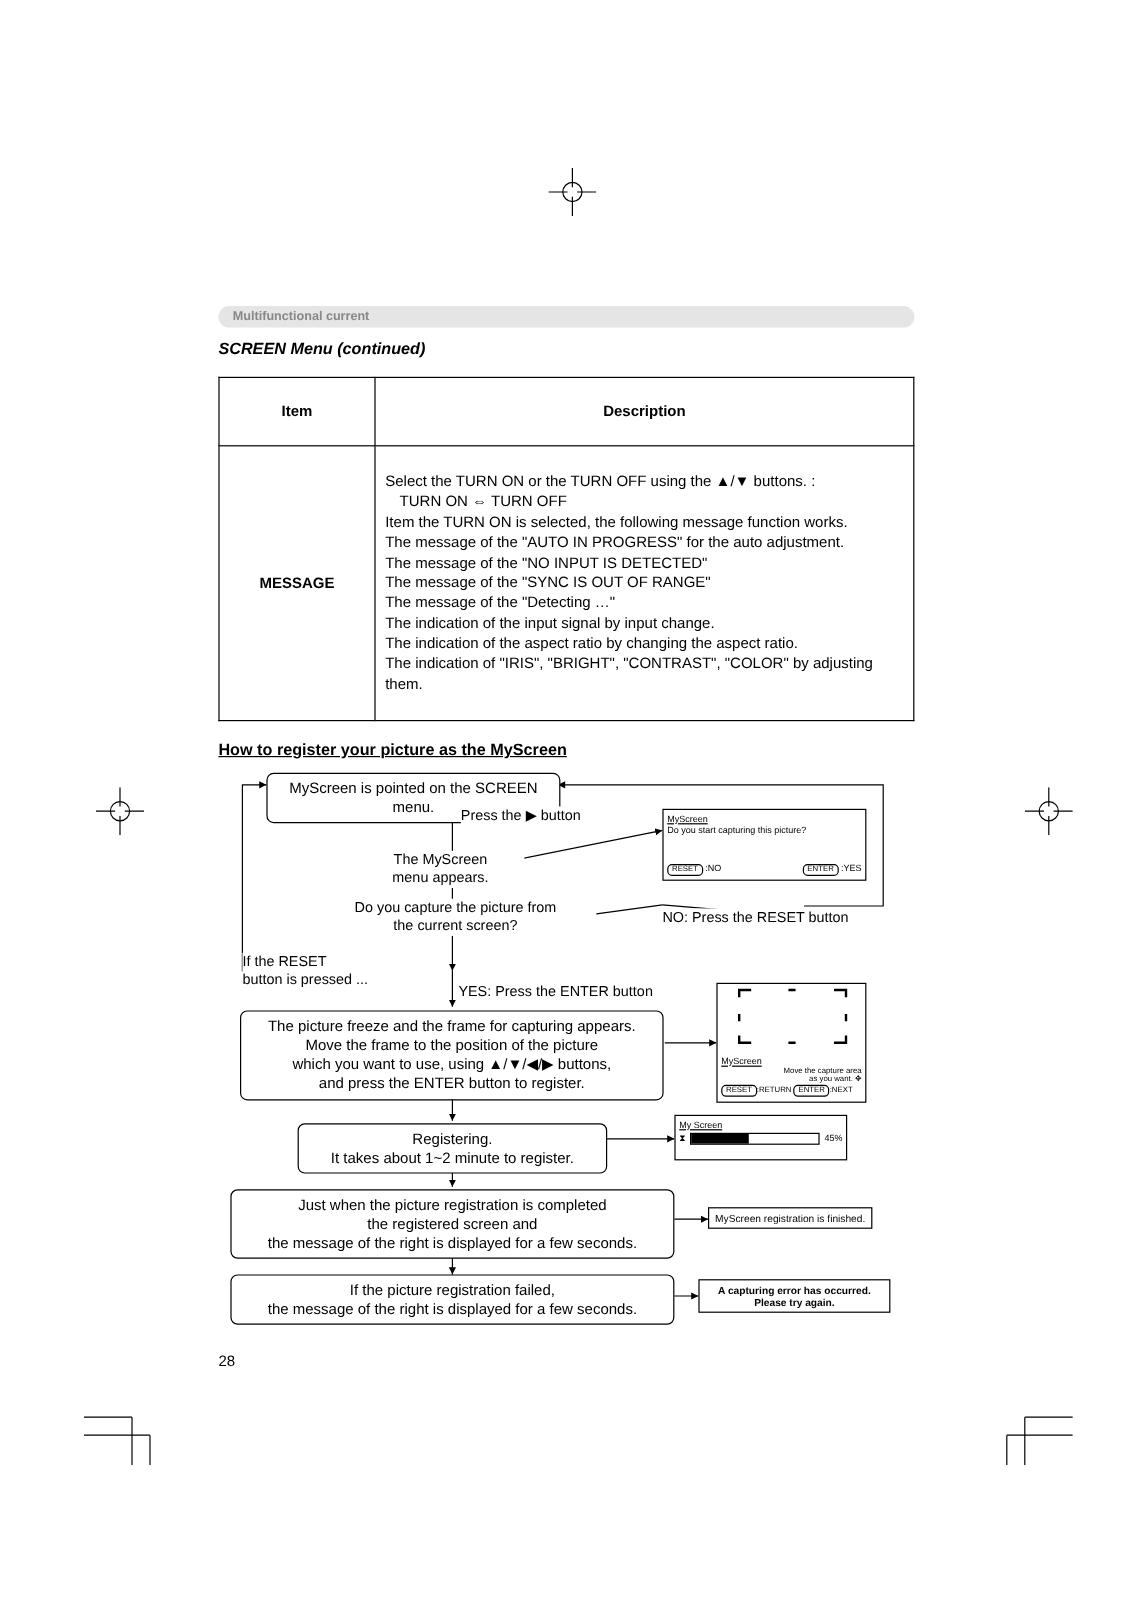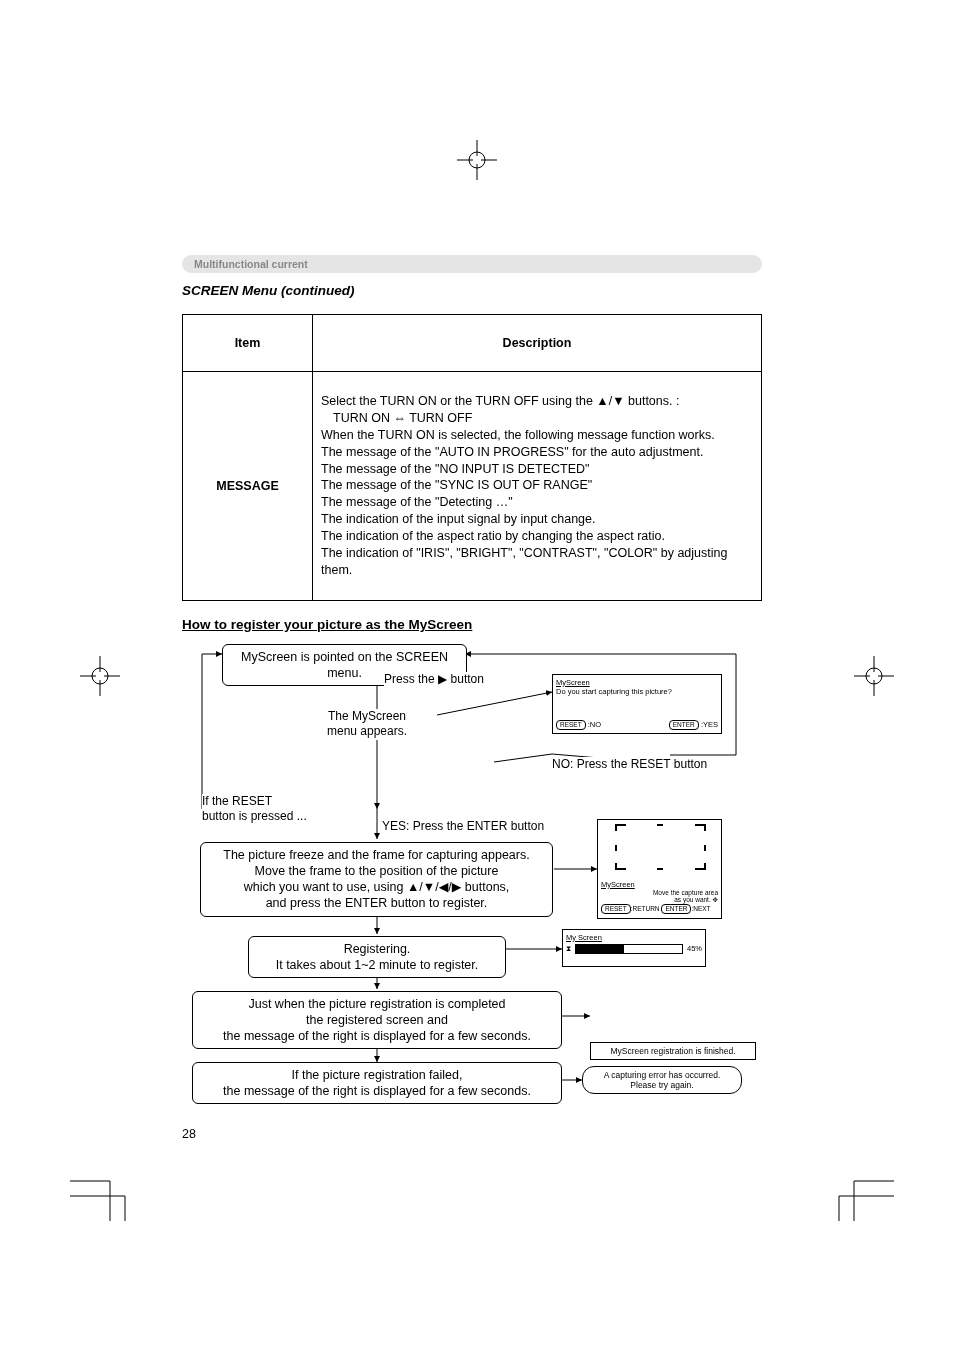--- a/index.html
+++ b/index.html
@@ -161,21 +161,21 @@
     <tbody>
         <tr>
       <th>Item</th>
       <th>Description</th>
     </tr>
     <tr>
       <td class="item">MESSAGE</td>
       <td class="desc">
         <span>Select the TURN ON or the TURN OFF using the </span><span class="tri">▲/▼</span><span> buttons. :</span><br>
         <span class="indent">TURN ON ⇔ TURN OFF</span>
-        <span>When the TURN ON is selected, the following message function works.</span><br>
+        <span>Item the TURN ON is selected, the following message function works.</span><br>
         <span>The message of the "AUTO IN PROGRESS" for the auto adjustment.</span><br>
         <span>The message of the "NO INPUT IS DETECTED"</span><br>
         <span>The message of the "SYNC IS OUT OF RANGE"</span><br>
         <span>The message of the "Detecting …"</span><br>
         <span>The indication of the input signal by input change.</span><br>
         <span>The indication of the aspect ratio by changing the aspect ratio.</span><br>
         <span>The indication of "IRIS", "BRIGHT", "CONTRAST", "COLOR" by adjusting them.</span>
       </td>
     </tr>
   </tbody>
@@ -223,20 +223,24 @@
 
     <div class="box" style="left:40px; top:0; width:245px;">MyScreen is pointed on the SCREEN menu.</div>
 
     <div class="label" style="left:202px; top:28px;">Press the ▶ button</div>
 
     <div class="label" style="left:115px; top:65px; width:140px;">
       <span>The MyScreen</span><br>
       <span>menu appears.</span>
     </div>
 
+    <div class="label" style="left:80px; top:105px; width:235px;">
+      <span>Do you capture the picture from</span><br>
+      <span>the current screen?</span>
+    </div>
 
     <div class="label" style="left:370px; top:113px;">NO: Press the RESET button</div>
 
     <div class="label" style="left:20px; top:150px; text-align:left;">
       <span>If the RESET</span><br>
       <span>button is pressed ...</span>
     </div>
 
     <div class="label" style="left:200px; top:175px;">YES: Press the ENTER button</div>
 
@@ -295,23 +299,23 @@
       <div style="text-decoration:underline;">My Screen</div>
       <div style="display:flex; align-items:center; gap:4px; margin-top:2px;">
         <span>⧗</span>
         <div style="flex:1; height:10px; border:1px solid #000; position:relative;">
           <div style="position:absolute; left:0; top:0; bottom:0; width:45%; background:#000;"></div>
         </div>
         <span>45%</span>
       </div>
     </div>
 
-    <div class="small-ui" style="left:408px; top:362px; width:166px; text-align:center; font-size:8.5px; border-radius:0;margin-top:36px;">MyScreen registration is finished.</div>
-
-    <div class="small-ui" style="left:400px; top:422px; width:160px; text-align:center; font-size:8.5px; border-radius:12px;">
+    <div class="small-ui" style="left:408px; top:362px; width:137px; text-align:center; font-size:8.5px; border-radius:0;">MyScreen registration is finished.</div>
+
+    <div class="small-ui" style="left:400px; top:422px; width:160px; text-align:center; font-size:8.5px; border-radius:0;font-weight:bold;">
       <span>A capturing error has occurred.</span><br>
       <span>Please try again.</span>
     </div>
 
   </div>
 </div>
 
 <div class="pagenum">28</div>
 
 </body></html>

